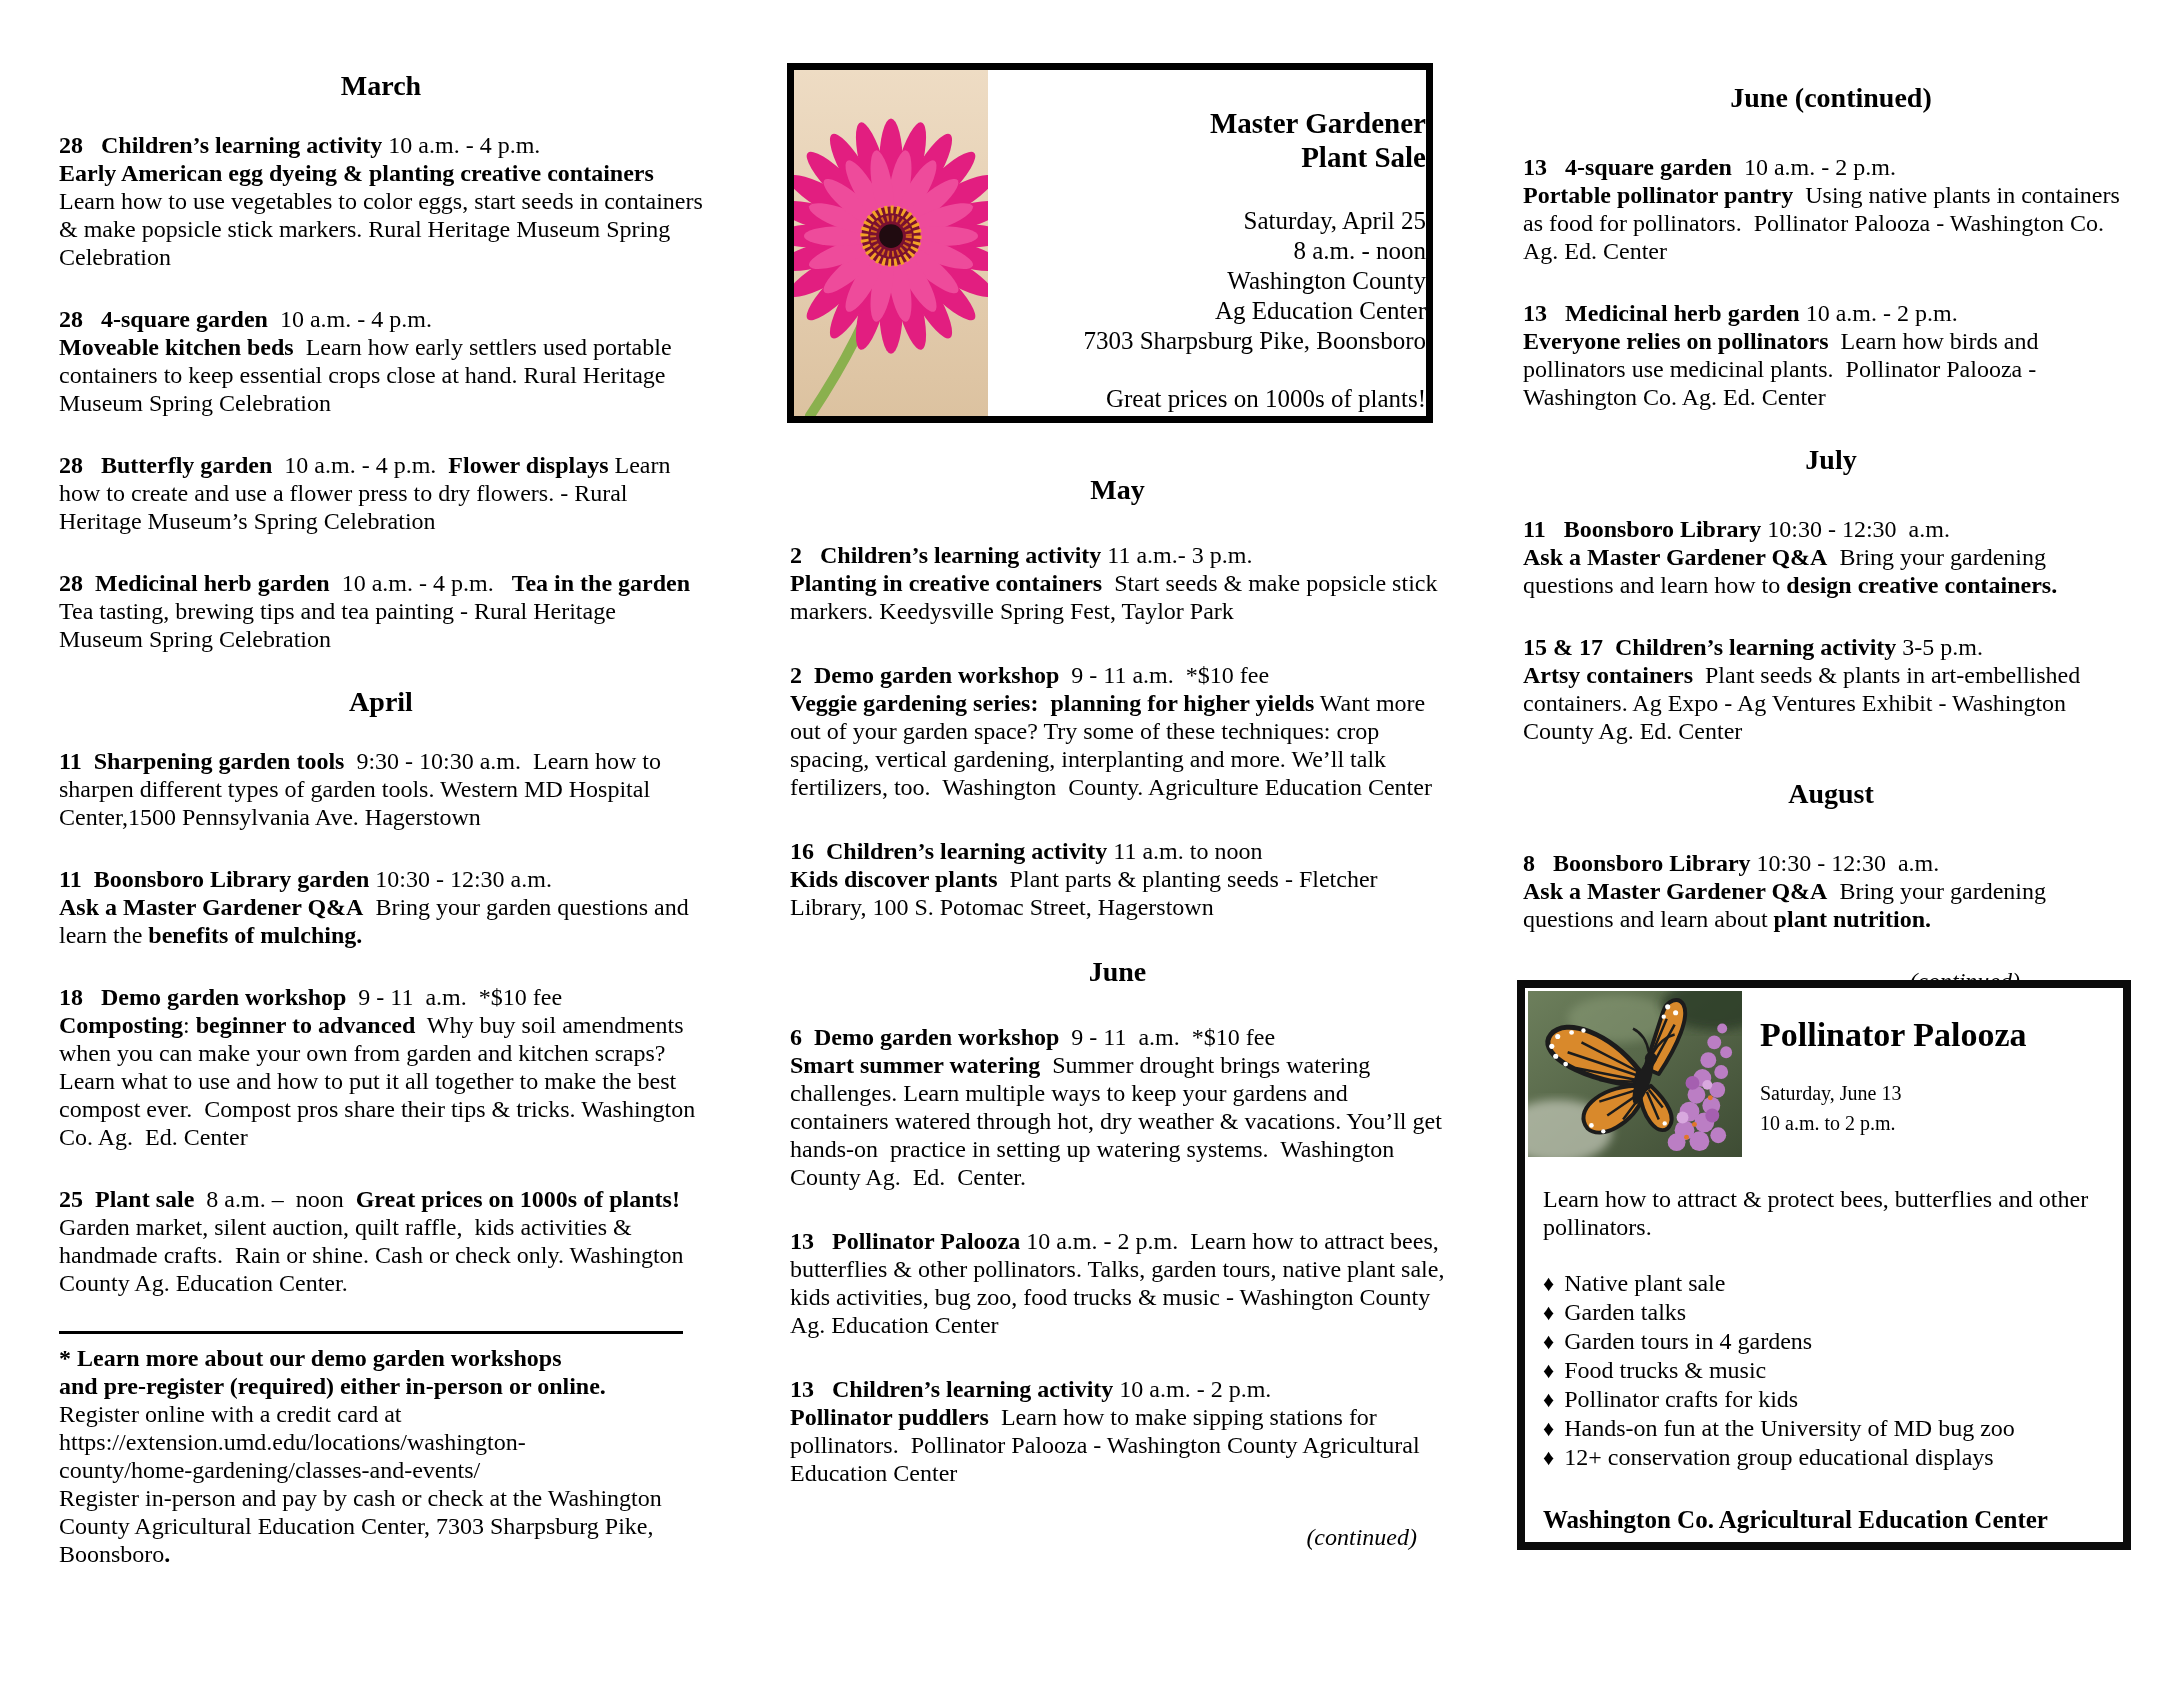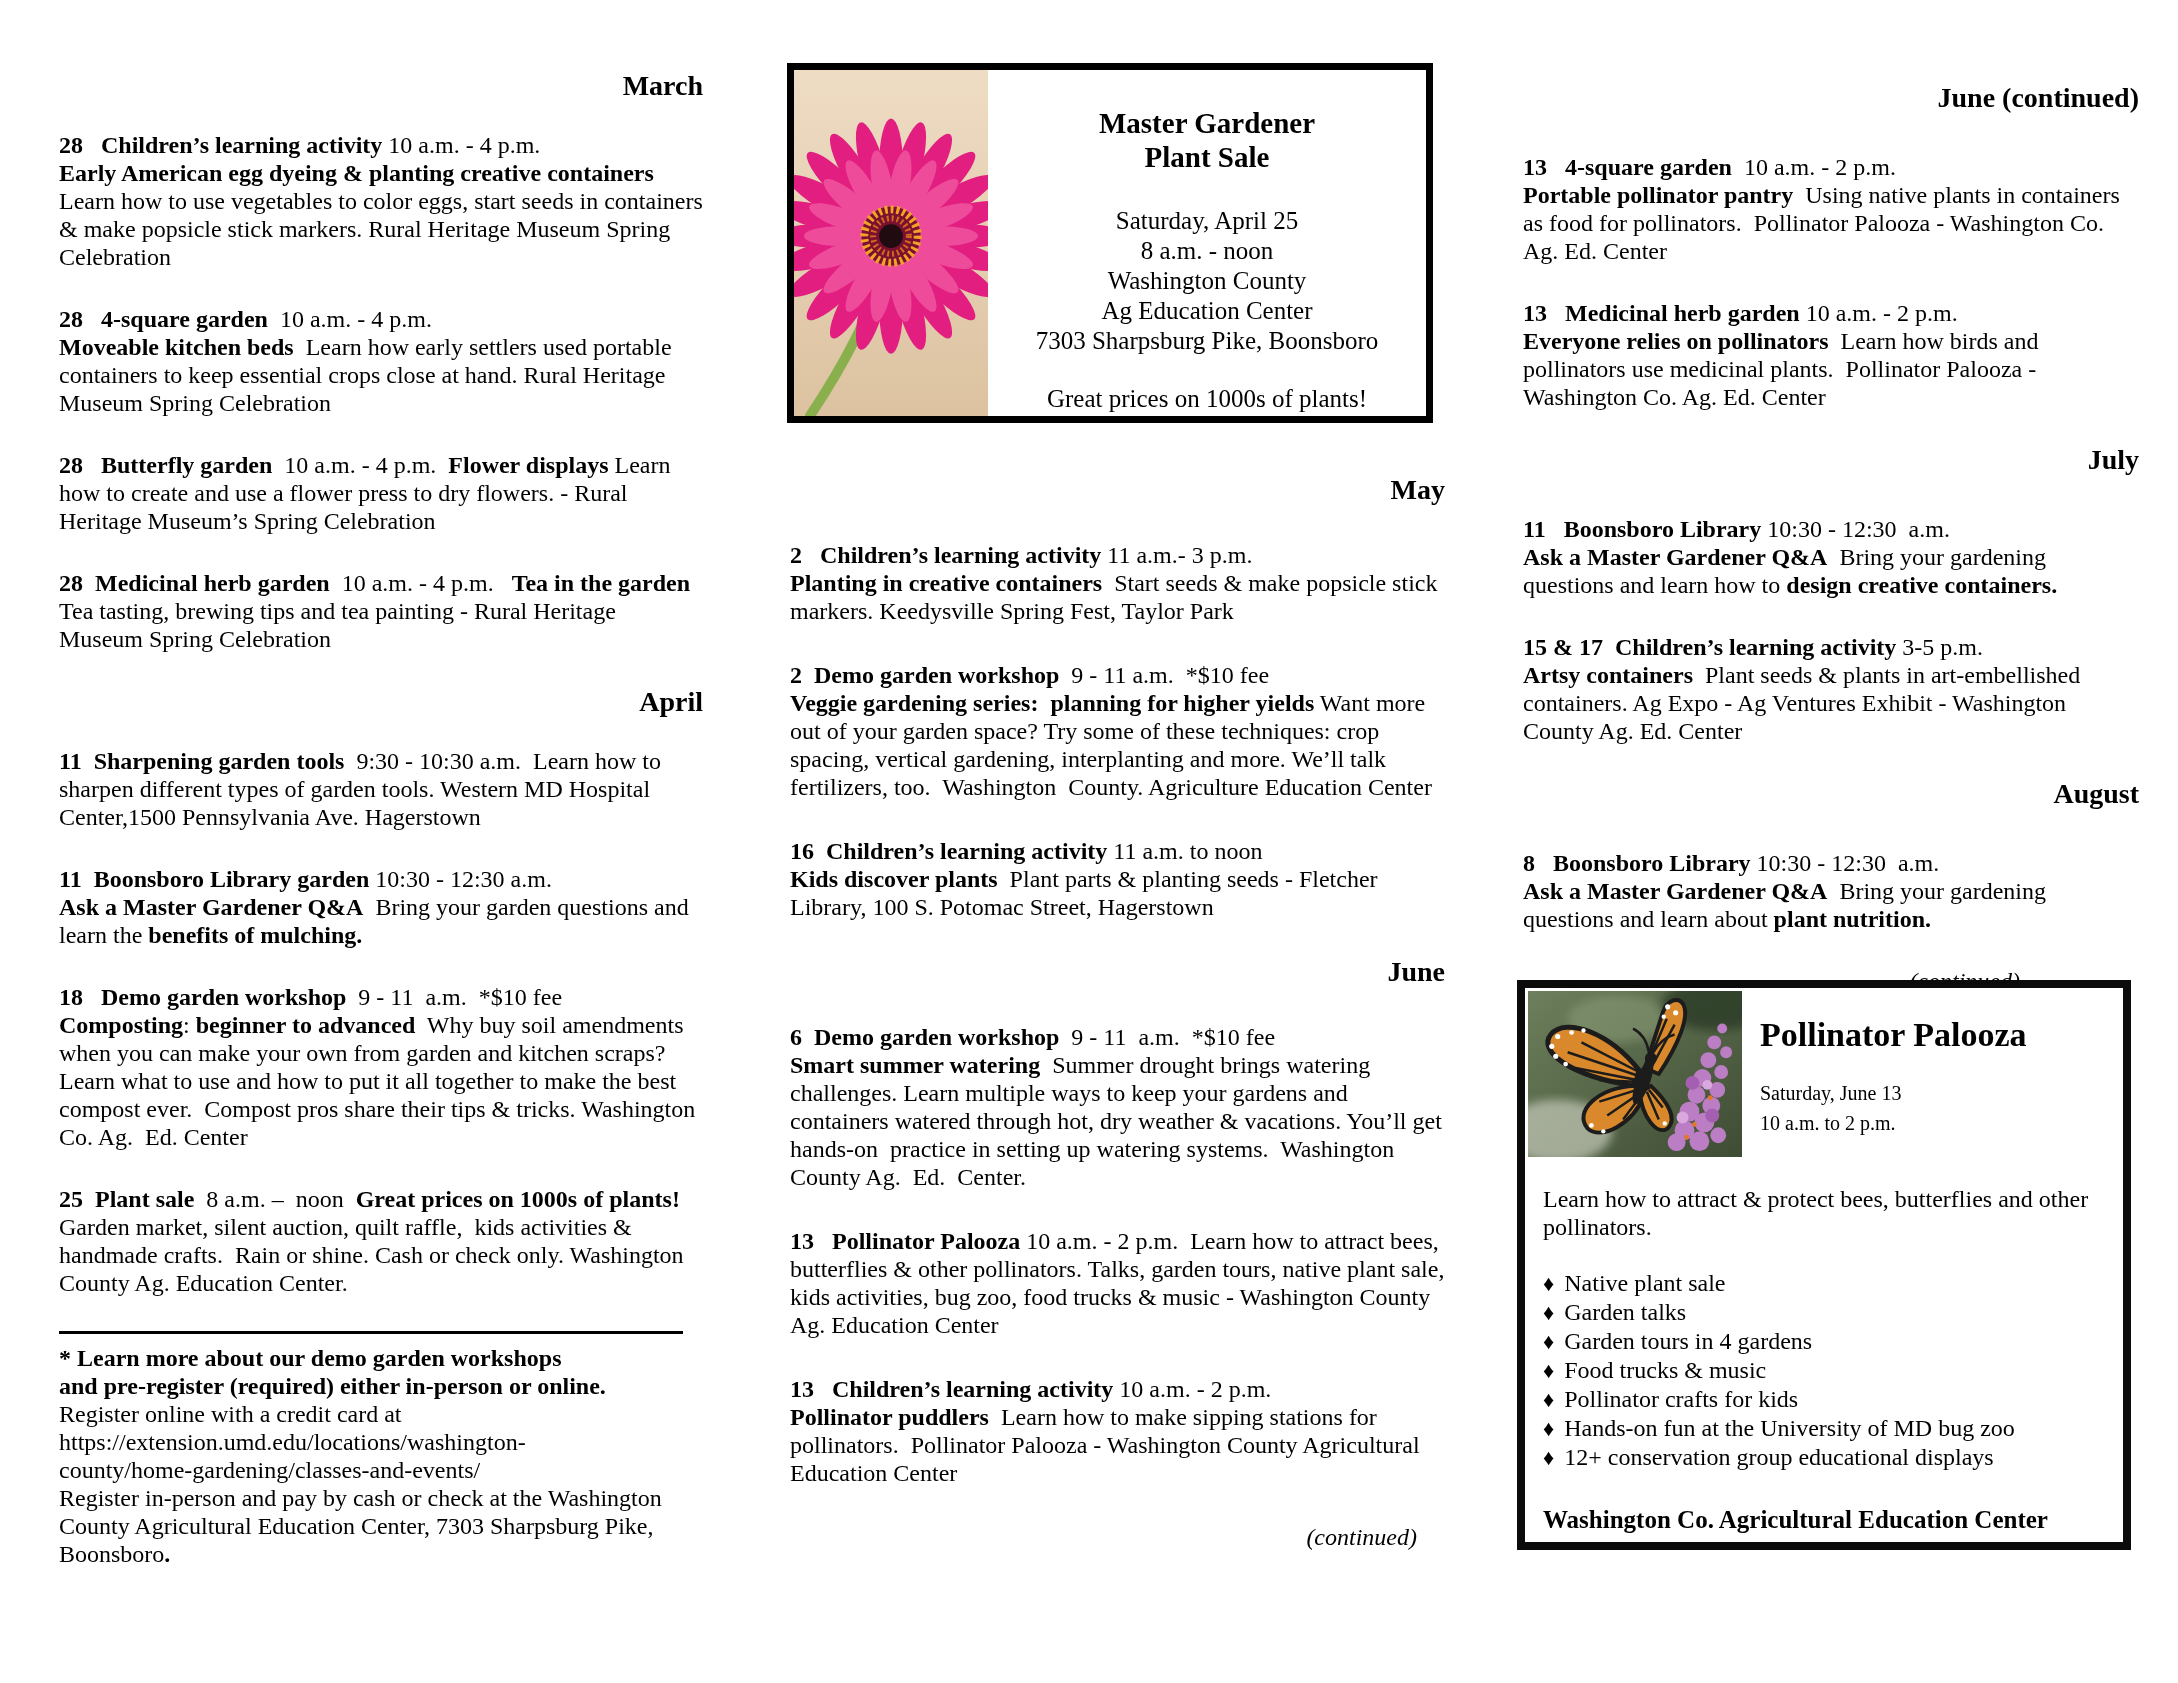--- a/index.html
+++ b/index.html
@@ -3,36 +3,36 @@
 <meta charset="utf-8">
 <style>
   html,body{margin:0;padding:0;background:#ffffff;}
   .page{position:relative;width:2178px;height:1683px;background:#ffffff;overflow:hidden;
         font-family:"Liberation Serif","DejaVu Serif",serif;font-size:24px;line-height:28px;color:#000;}
   .b{font-weight:bold;}
   section{position:absolute;}
   #col1{left:59px;top:71px;width:644px;}
   #col2{left:790px;top:475px;width:655px;}
   #col3{left:1523px;top:83px;width:616px;}
-  h2.month{font-size:28px;line-height:30px;font-weight:bold;text-align:right;margin:0 0 30px 0;}
+  h2.month{font-size:28px;line-height:30px;font-weight:bold;text-align:center;margin:0 0 30px 0;}
   h2.month.mid{margin-top:34px;margin-bottom:30px;}
   #col2 h2.month{margin-bottom:36px;}
   #col3 h2.month{margin-bottom:40px;}
   p.event{margin:0 0 34px 0;}
   #col2 p.event{margin-bottom:36px;}
   p.continued{margin:0;text-align:right;font-style:italic;}
   #col2 p.continued{padding-right:28px;}
   #col3 p.continued{padding-right:119px;}
   .footnote{margin-top:26px;border-top:3px solid #000;width:624px;padding-top:10px;}
   
   #plant-sale-box{position:absolute;left:787px;top:63px;width:646px;height:360px;
       border:7px solid #000;background:#fff;box-sizing:border-box;display:flex;}
   .ps-photo{flex:none;width:194px;height:100%;}
   .ps-photo svg{display:block;width:100%;height:100%;}
-  .ps-text{flex:1;text-align:center;padding-top:36px;font-size:25px;line-height:30px;}
+  .ps-text{flex:1;text-align:right;padding-top:36px;font-size:25px;line-height:30px;}
   .ps-title{font-size:29px;line-height:34px;font-weight:bold;margin-bottom:32px;}
   .ps-tagline{margin-top:28px;}
   
   #pollinator-box{position:absolute;left:1517px;top:980px;width:614px;height:570px;
       border:8px solid #0b0b0b;background:#fff;box-sizing:border-box;}
   .pp-photo{float:left;width:214px;height:166px;margin:3px 18px 12px 3px;}
   .pp-photo svg{display:block;width:100%;height:100%;}
   .pp-head{padding-top:30px;}
   .pp-title{font-size:34px;line-height:34px;font-weight:bold;margin-bottom:26px;}
   .pp-datetime{font-size:20px;line-height:30px;font-weight:normal;}

